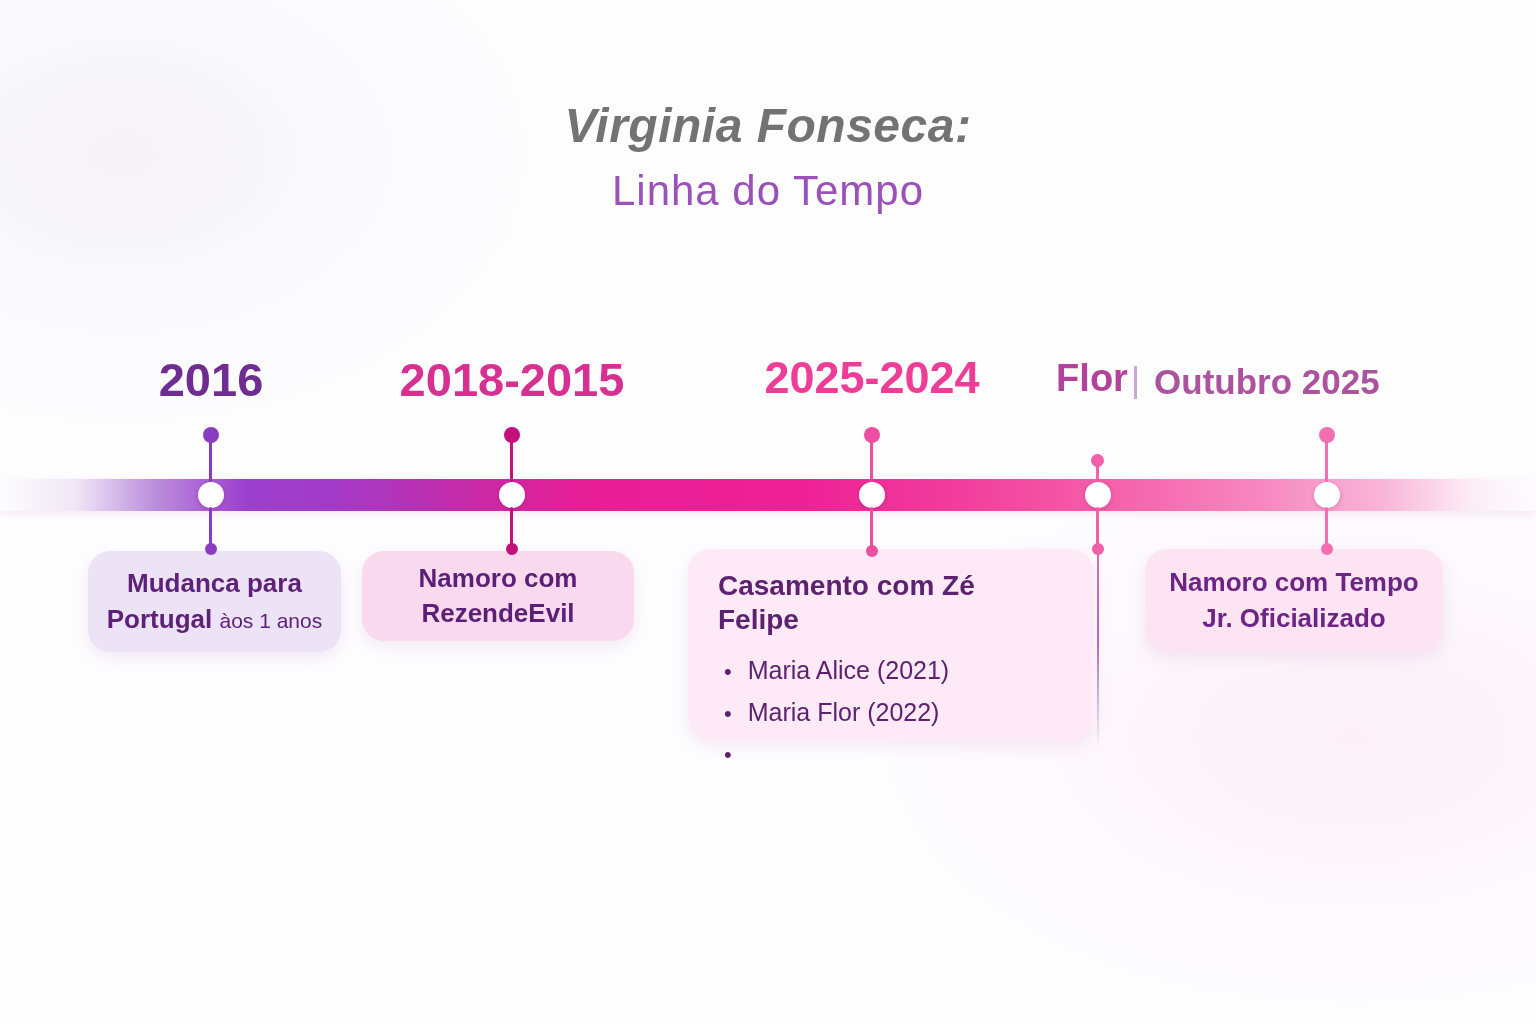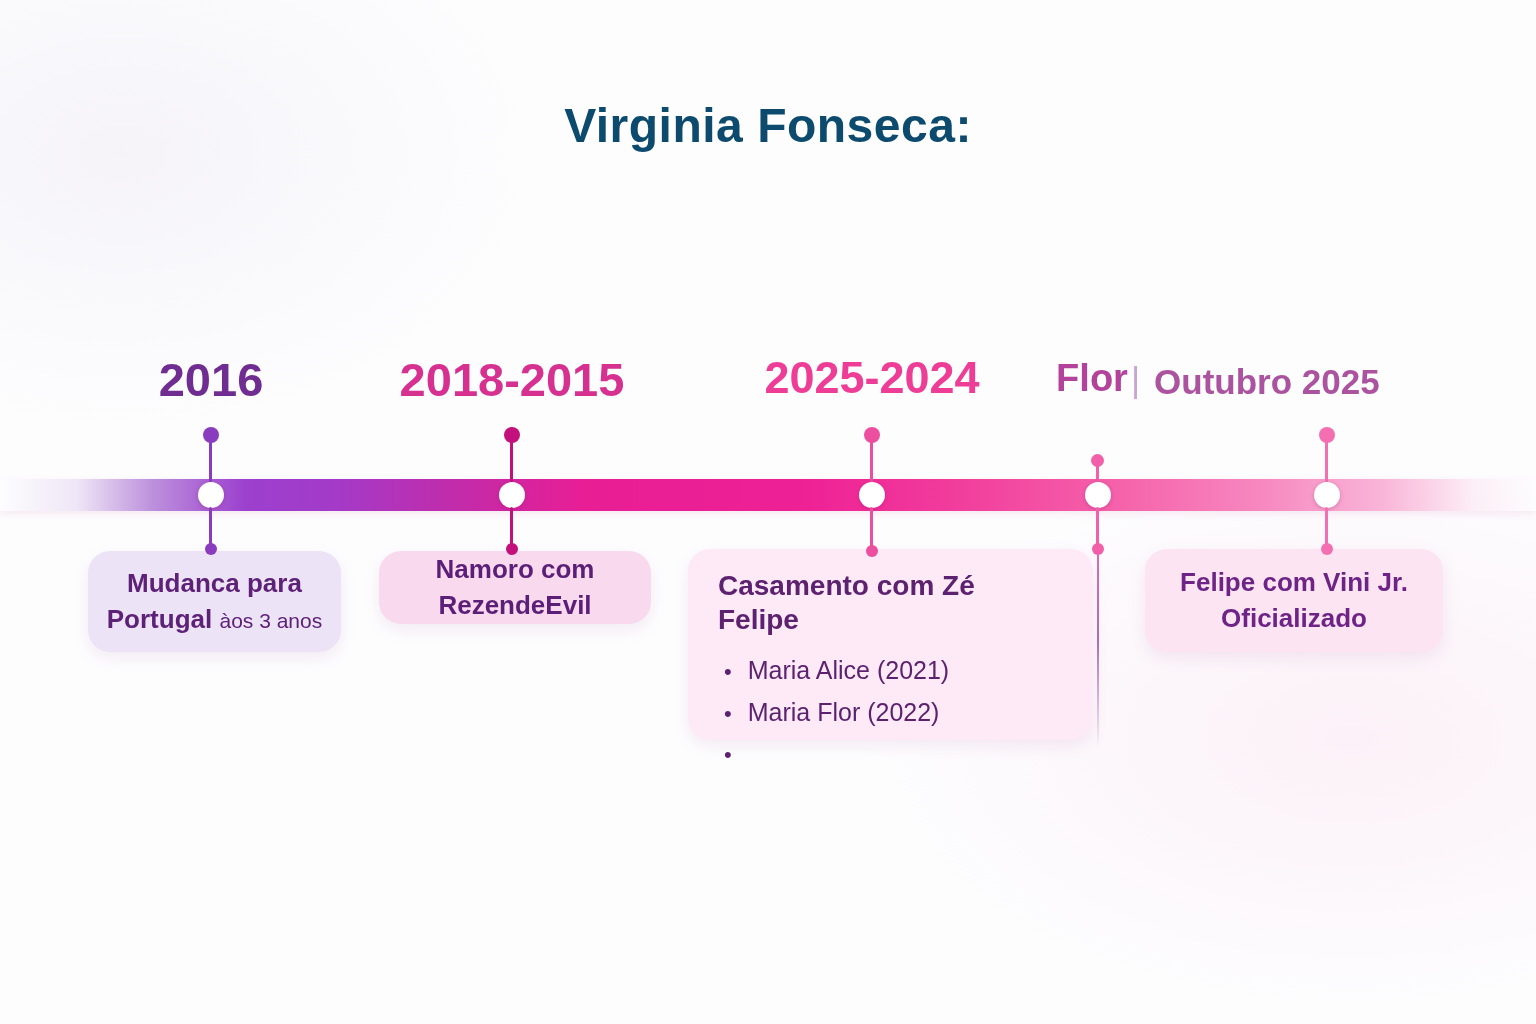--- a/index.html
+++ b/index.html
@@ -49,48 +49,49 @@
   .bullets{list-style:none;margin:14px 0 0 0;padding:0;font-size:25px;font-weight:normal;}
   .bullets li{display:flex;align-items:baseline;line-height:41px;}
   .bullet-glyph{font-size:22px;margin:0 16px 0 6px;}
 </style>
 </head>
 <body>
 
 <div class="stage">
 
   <div class="title-wrap">
-    <div class="title-1" style="color: #0c4a6e;">Virginia Fonseca:</div>
+    <div class="title-1" style="color: #737373; font-style: italic;">Virginia Fonseca:</div>
+    <div class="title-2" style="color: rgb(154, 82, 184);">Linha do Tempo</div>
   </div>
 
   <div class="bar" style="background: linear-gradient(90deg, rgba(255, 255, 255, 0) 0%, rgba(227, 211, 240, 0.55) 5%, rgb(188, 143, 220) 10%, rgb(156, 64, 206) 16%, rgb(164, 58, 200) 22%, rgb(195, 43, 169) 30%, rgb(232, 30, 149) 38%, rgb(238, 32, 149) 52%, rgb(241, 60, 156) 62%, rgb(245, 95, 169) 72%, rgb(247, 135, 191) 82%, rgb(249, 181, 216) 90%, rgba(252, 228, 241, 0.55) 96%, rgba(255, 255, 255, 0) 100%);"></div>
 
   <div style="--dot: #8a3cbf; --label: #6f2c91; --card-bg: #ece3f6; --text: #5e2178;">
     <div class="yl" style="left:61px;top:352px;width:300px;font-size:47px;">2016</div>
     <div class="dot-top" style="left:203px;top:427px;"></div>
     <div class="stem" style="left:209px;top:441px;height:41px;"></div>
     <div class="node" style="left:198px;"></div>
     <div class="stem" style="left:209px;top:507px;height:40px;"></div>
     <div class="dot-bottom" style="left:205px;top:543px;"></div>
     <div class="card center" style="left:88px;top:551px;width:253px;height:101px;">
       <div class="card-text">
         <span>Mudanca para Portugal</span>
-        <span class="card-note">àos 3 anos</span>
+        <span class="card-note">àos 1 anos</span>
       </div>
     </div>
   </div>
 
   <div style="--dot: #c3117c; --label: #d63090; --card-bg: #f9d9ee; --text: #5c1f78;">
     <div class="yl" style="left:337px;top:352px;width:350px;font-size:47px;">2018-2015</div>
     <div class="dot-top" style="left:504px;top:427px;"></div>
     <div class="stem" style="left:510px;top:441px;height:41px;"></div>
     <div class="node" style="left:499px;"></div>
     <div class="stem" style="left:510px;top:507px;height:40px;"></div>
     <div class="dot-bottom" style="left:506px;top:543px;"></div>
-    <div class="card center" style="left:379px;top:551px;width:272px;height:73px;">
+    <div class="card center" style="left:362px;top:551px;width:272px;height:90px;">
       <div class="card-text" style="max-width:230px;">Namoro com RezendeEvil</div>
     </div>
   </div>
 
   <div style="--dot: #ec4f9f; --label: #ee3d96; --card-bg: #fdeaf6; --text: #5c2270;">
     <div class="yl" style="left:697px;top:352px;width:350px;font-size:45px;">2025-2024</div>
     <div class="dot-top" style="left:864px;top:427px;"></div>
     <div class="stem" style="left:870px;top:441px;height:41px;"></div>
     <div class="node" style="left:859px;"></div>
     <div class="stem" style="left:870px;top:507px;height:42px;"></div>
@@ -130,17 +131,17 @@
   <div style="--dot: #f46fb2; --label: #ab539f; --card-bg: #fce4f2; --text: #6e2486;">
     <div class="yl" style="left:1131px;top:362px;width:280px;font-size:35px;text-align:left;">
       <span class="yl-sep" style="color: rgb(201, 164, 212);">|</span><span>Outubro 2025</span>
     </div>
     <div class="dot-top" style="left:1319px;top:427px;"></div>
     <div class="stem" style="left:1325px;top:441px;height:41px;"></div>
     <div class="node" style="left:1314px;"></div>
     <div class="stem" style="left:1325px;top:507px;height:40px;"></div>
     <div class="dot-bottom" style="left:1321px;top:543px;"></div>
     <div class="card center" style="left:1145px;top:549px;width:298px;height:103px;">
-      <div class="card-text" style="max-width:270px;">Felipe com Vini Jr. Oficializado</div>
+      <div class="card-text" style="max-width:270px;">Namoro com Tempo Jr. Oficializado</div>
     </div>
   </div>
 
 </div>
 
 </body></html>

